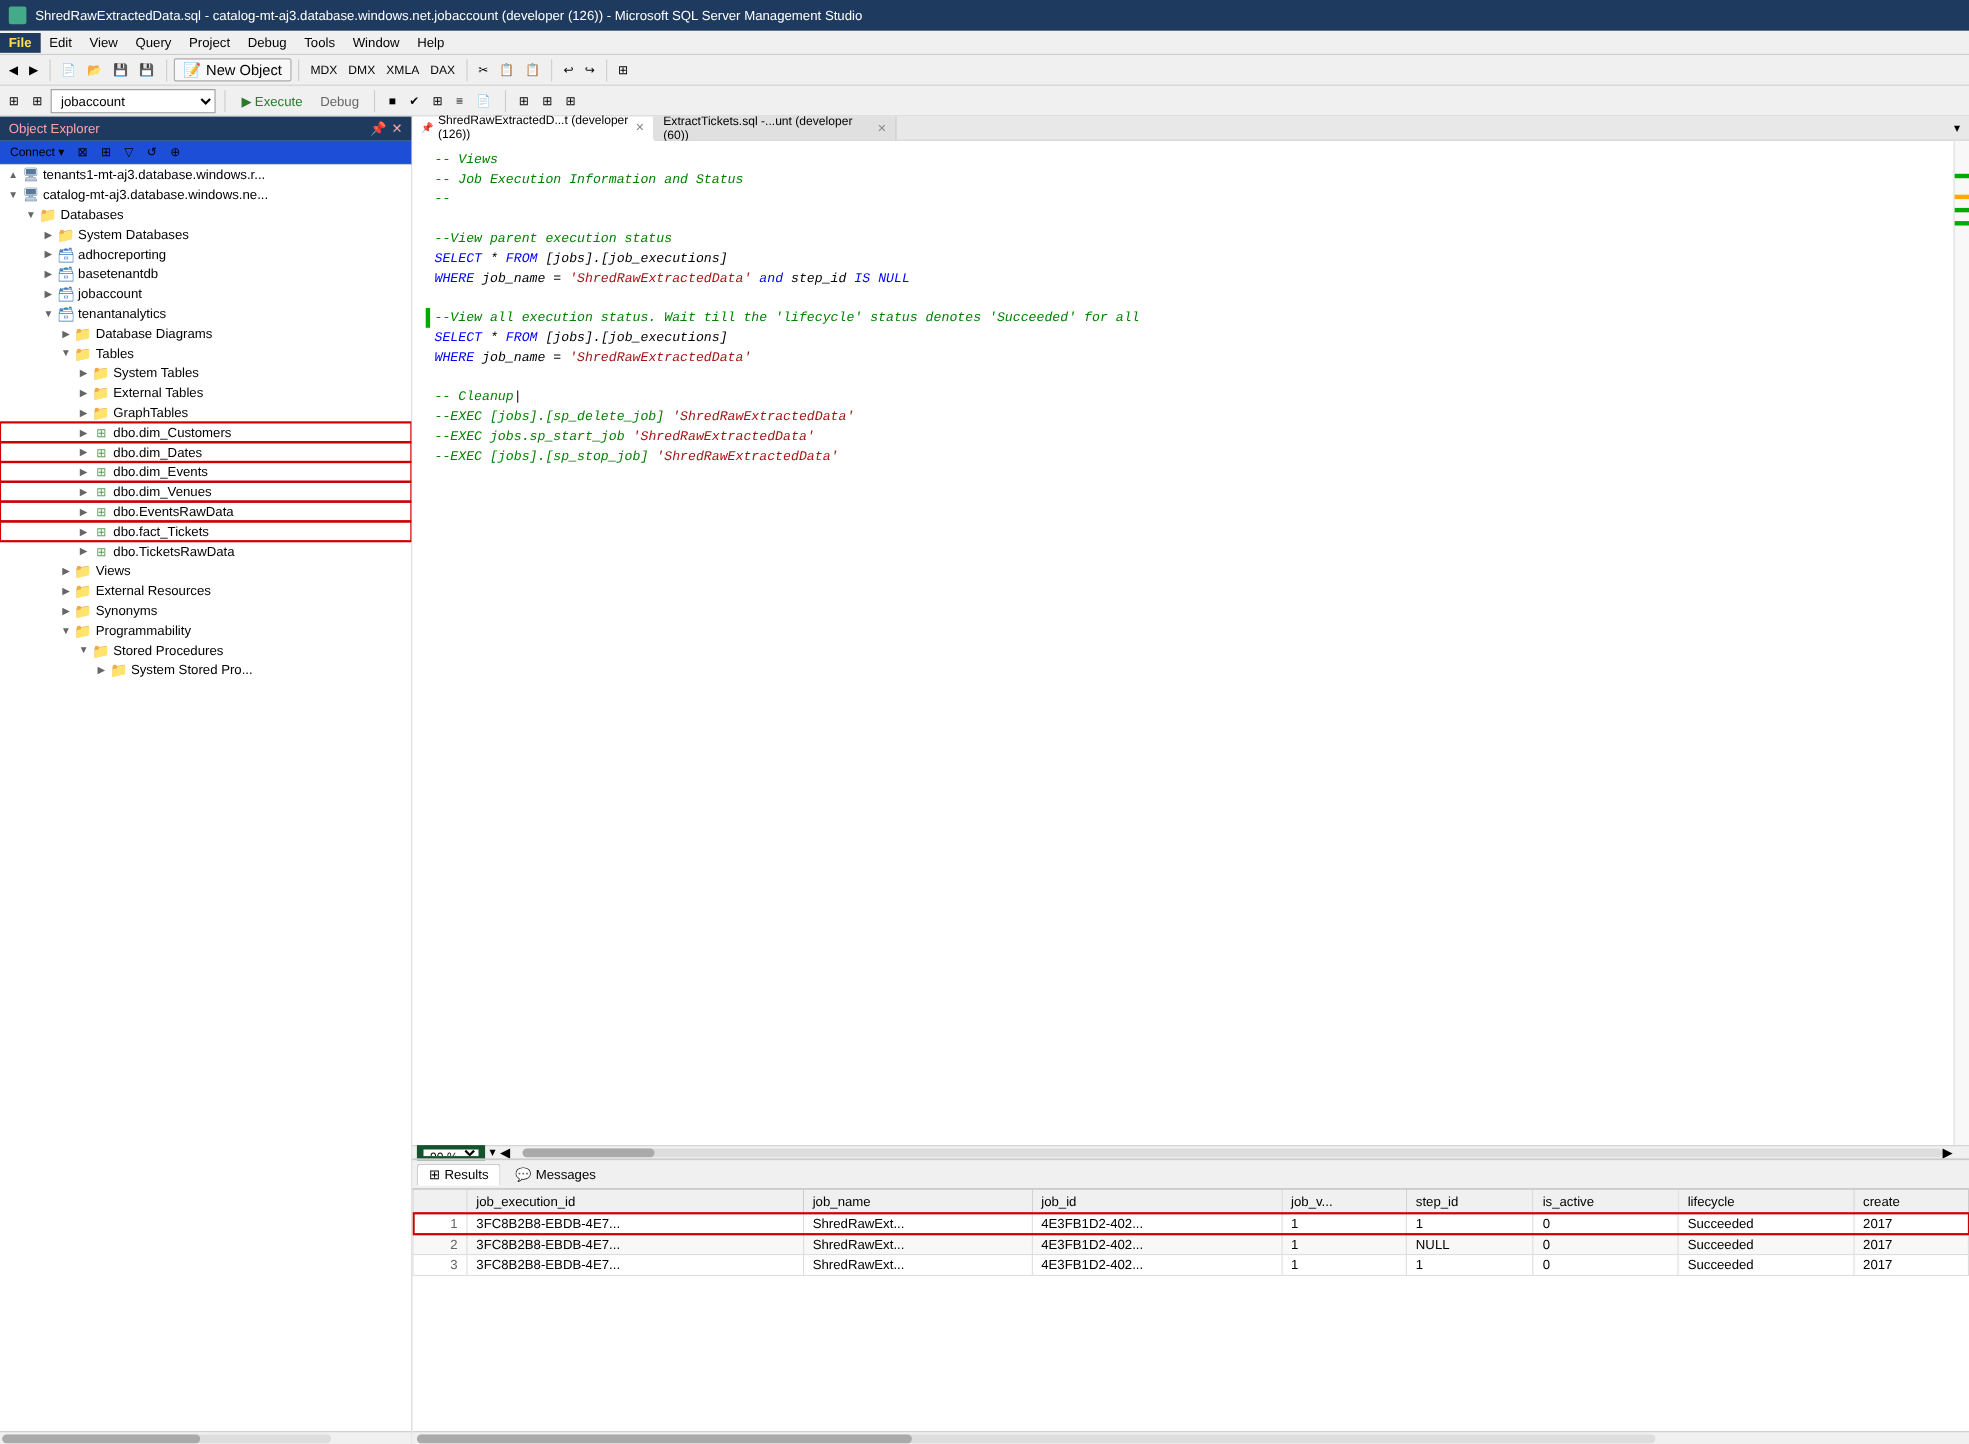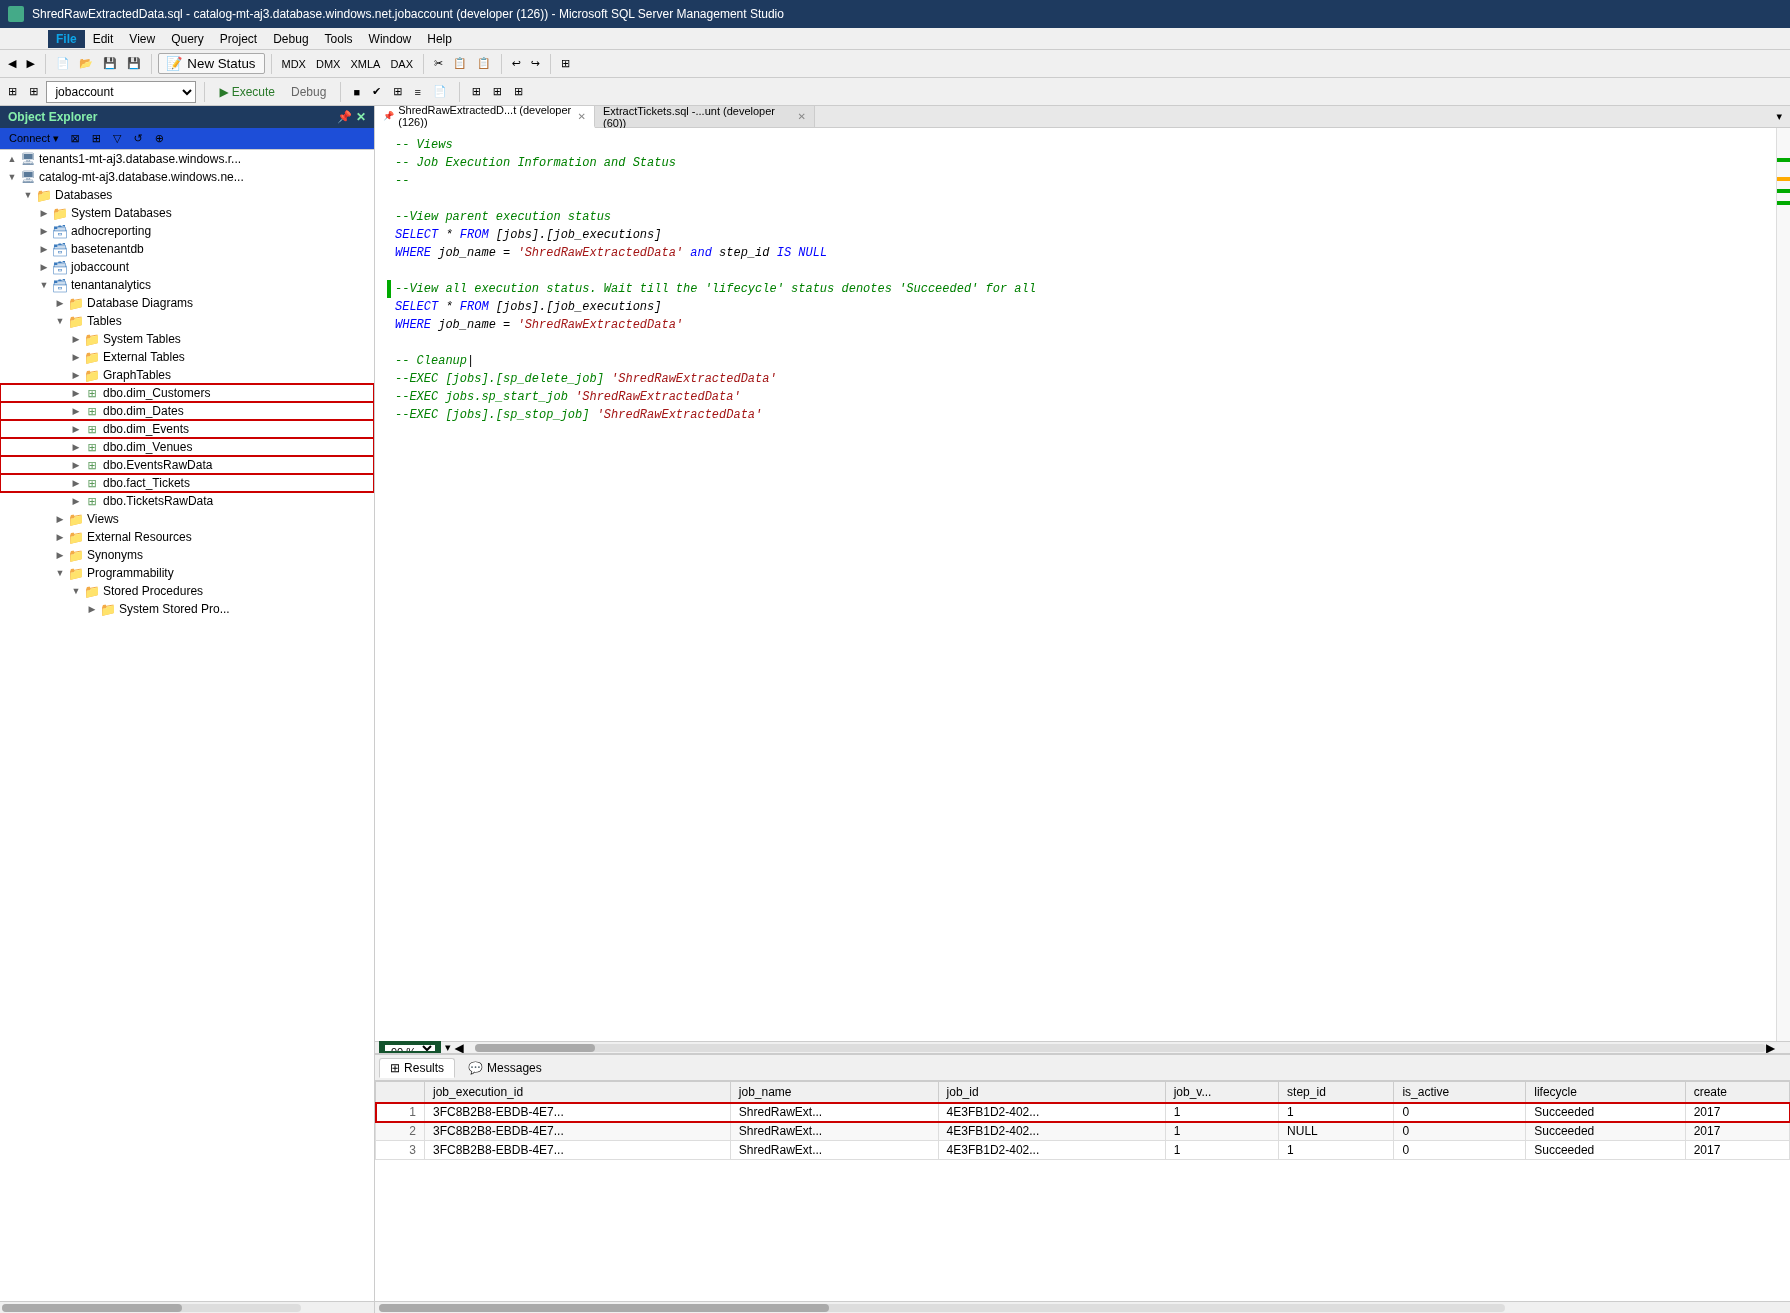--- a/index.html
+++ b/index.html
@@ -5,40 +5,40 @@
     * { box-sizing: border-box; margin: 0; padding: 0; }
     body { font-family: 'Segoe UI', Arial, sans-serif; font-size: 12px; background: #d4d0c8; overflow: hidden; }
     
     
     #title-bar { background: #1e3a5f; color: white; padding: 4px 8px; font-size: 12px; display: flex; align-items: center; gap: 8px; height: 28px; }
     #title-icon { width: 16px; height: 16px; background: #4a8; border-radius: 2px; flex-shrink: 0; }
     
     
     #menu-bar { background: #f0f0f0; border-bottom: 1px solid #ccc; display: flex; align-items: center; height: 22px; }
     .menu-item { padding: 2px 8px; cursor: pointer; font-size: 12px; }
-    .menu-item:first-child { background: #1e3a5f; color: #0ea5e9; font-weight: bold; margin-left: 48px; }
+    .menu-item:first-child { background: #1e3a5f; color: #fde047; font-weight: bold; }
     
     
     .toolbar { background: #f0f0f0; border-bottom: 1px solid #ccc; display: flex; align-items: center; padding: 2px 4px; gap: 2px; height: 28px; }
     .toolbar-btn { background: none; border: none; cursor: pointer; padding: 2px 4px; font-size: 11px; display: flex; align-items: center; gap: 2px; border-radius: 2px; }
     .toolbar-separator { width: 1px; height: 20px; background: #ccc; margin: 0 4px; }
     .new-query-btn { border: 1px solid #aaa; background: #f8f8f8; padding: 2px 8px; cursor: pointer; display: flex; align-items: center; gap: 4px; border-radius: 2px; }
     
     
     #toolbar2 { background: #f0f0f0; border-bottom: 1px solid #ccc; display: flex; align-items: center; padding: 2px 4px; gap: 4px; height: 28px; }
     .db-select { height: 22px; font-size: 12px; border: 1px solid #999; padding: 0 4px; background: white; min-width: 150px; }
     .exec-btn { background: none; border: none; cursor: pointer; color: #2a7a2a; font-size: 12px; display: flex; align-items: center; gap: 3px; padding: 2px 6px; }
     .debug-btn { background: none; border: none; cursor: pointer; color: #666; font-size: 12px; padding: 2px 6px; }
     
     
     #main-layout { display: flex; height: calc(100vh - 106px); }
     
     
     #object-explorer { width: 375px; background: white; border-right: 1px solid #ccc; display: flex; flex-direction: column; flex-shrink: 0; }
-    #oe-header { background: #1e3a5f; color: #86efac; padding: 4px 8px; font-size: 12px; font-weight: bold; display: flex; justify-content: space-between; align-items: center; }
+    #oe-header { background: #1e3a5f; color: #fca5a5; padding: 4px 8px; font-size: 12px; font-weight: normal; display: flex; justify-content: space-between; align-items: center; }
     #oe-toolbar { background: #1d4ed8; border-bottom: 1px solid #ccc; padding: 3px 6px; display: flex; align-items: center; gap: 6px; }
     .oe-toolbar-btn { background: none; border: none; cursor: pointer; font-size: 11px; padding: 1px 3px; }
     #oe-tree { flex: 1; overflow-y: auto; overflow-x: hidden; }
     
     .tree-item { display: flex; align-items: center; padding: 1px 0; cursor: pointer; white-space: nowrap; }
     .tree-indent { display: inline-block; flex-shrink: 0; }
     .tree-expand { width: 16px; display: inline-flex; align-items: center; justify-content: center; flex-shrink: 0; font-size: 9px; color: #666; }
     .tree-icon { width: 16px; height: 16px; display: inline-flex; align-items: center; justify-content: center; flex-shrink: 0; margin-right: 3px; }
     .tree-label { font-size: 12px; }
     
@@ -134,21 +134,21 @@
   <button class="toolbar-btn">◀</button>
   <button class="toolbar-btn">▶</button>
   <div class="toolbar-separator"></div>
   <button class="toolbar-btn">📄</button>
   <button class="toolbar-btn">📂</button>
   <button class="toolbar-btn">💾</button>
   <button class="toolbar-btn">💾</button>
   <div class="toolbar-separator"></div>
   <button class="new-query-btn">
     <span>📝</span>
-    <span>New Status</span>
+    <span>New Object</span>
   </button>
   <div class="toolbar-separator"></div>
   <button class="toolbar-btn">MDX</button>
   <button class="toolbar-btn">DMX</button>
   <button class="toolbar-btn">XMLA</button>
   <button class="toolbar-btn">DAX</button>
   <div class="toolbar-separator"></div>
   <button class="toolbar-btn">✂</button>
   <button class="toolbar-btn">📋</button>
   <button class="toolbar-btn">📋</button>

